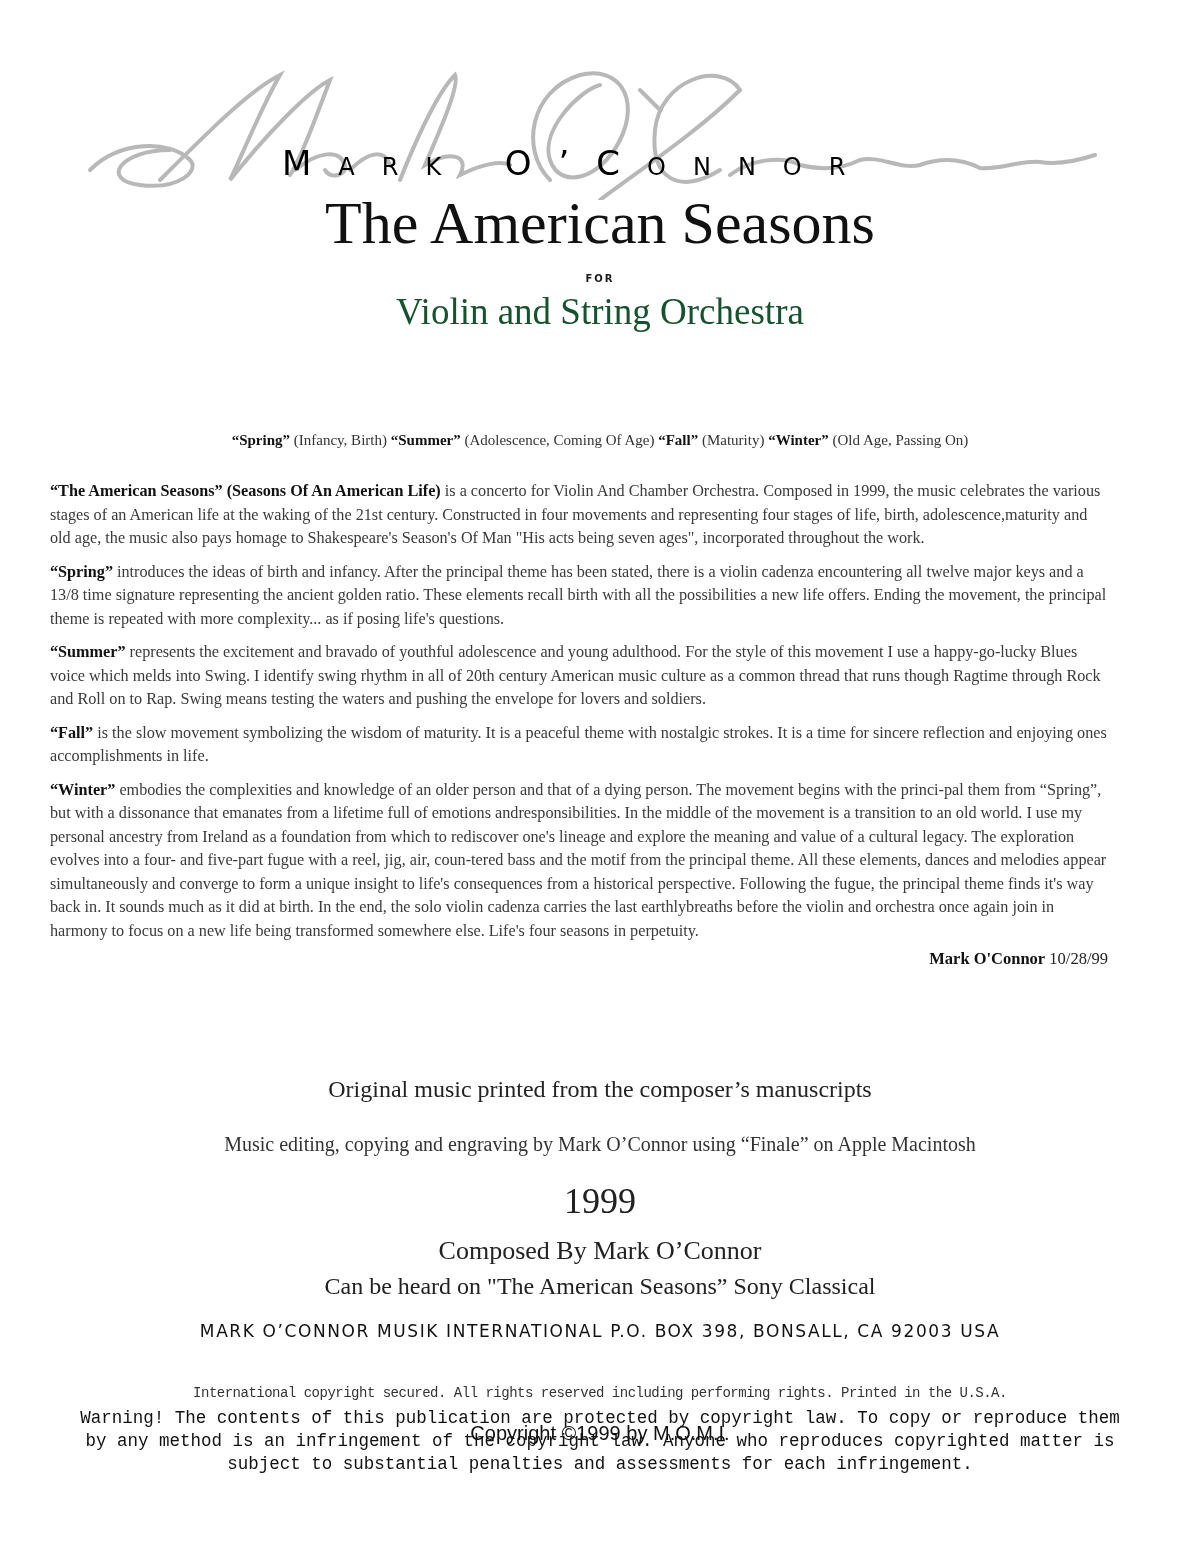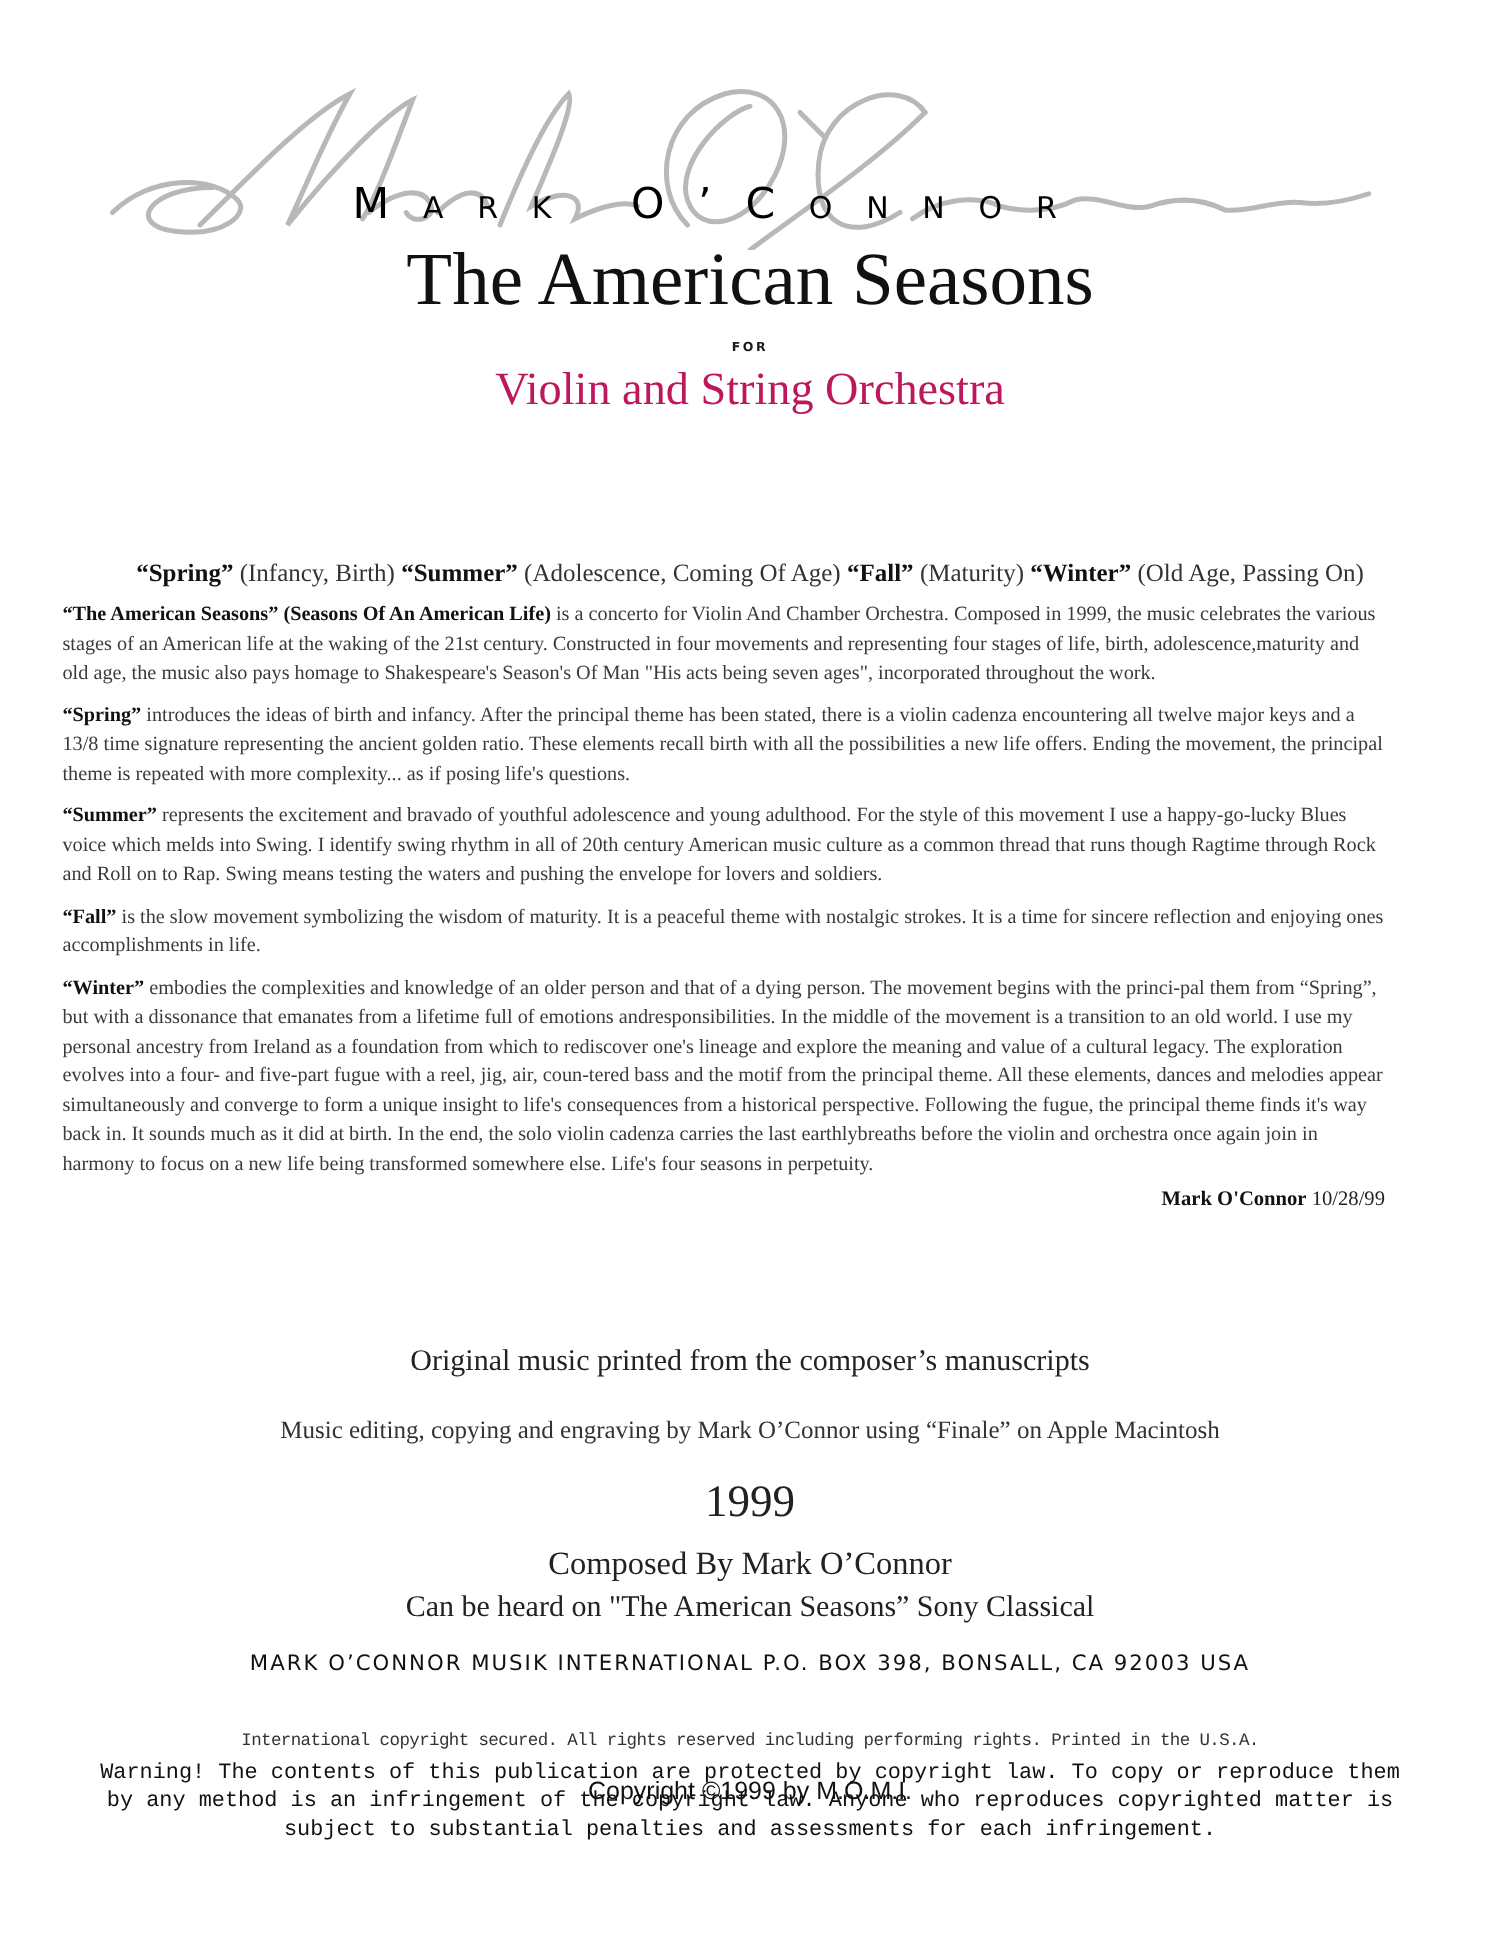--- a/index.html
+++ b/index.html
@@ -13,24 +13,24 @@
     font-family: "DejaVu Sans", sans-serif; font-size: 30px; letter-spacing: 27px;
     color: #000000; font-variant: small-caps; text-transform: uppercase; font-weight: normal;
   }
   .brand .big { font-size: 34px; }
   .brand .sm { font-size: 24px; }
 
   .title-block { position: absolute; top: 190px; left: 0; width: 1200px; text-align: center; }
   .main-title { font-size: 60px; line-height: 66px; font-weight: normal; color: #111; }
   .subtitle { font-size: 37px; line-height: 42px; color: #1a1a1a; }
   .for-label { font-family: "DejaVu Sans", sans-serif; font-weight: bold; font-size: 10px; letter-spacing: 2px; line-height: 22px; margin-top: 12px; }
-  .instrument { font-size: 37px; line-height: 44px; color: #be185d; }
+  .instrument { font-size: 37px; line-height: 44px; color: #14532d; }
   .part { font-size: 37px; line-height: 42px; color: #1a1a1a; }
 
-  .movements { position: absolute; top: 448px; left: 0; width: 1200px; text-align: center; font-size: 20px; color: #333; }
+  .movements { position: absolute; top: 432px; left: 0; width: 1200px; text-align: center; font-size: 15px; color: #333; }
   .movements b { color: #111; }
 
   .body { position: absolute; left: 50px; top: 480px; width: 1060px; font-size: 16.2px; line-height: 23.5px; color: #3a3a3a; }
   .body p { margin-bottom: 10px; }
   .body b { color: #111; }
   .signoff { text-align: right; margin-top: -6px; color: #222; font-size: 16.5px; padding-right: 2px; }
 
   .credits { position: absolute; left: 0; width: 1200px; text-align: center; color: #222; }
   .c1 { top: 1076px; font-size: 24px; }
   .c2 { top: 1133px; font-size: 20px; color: #333; }

